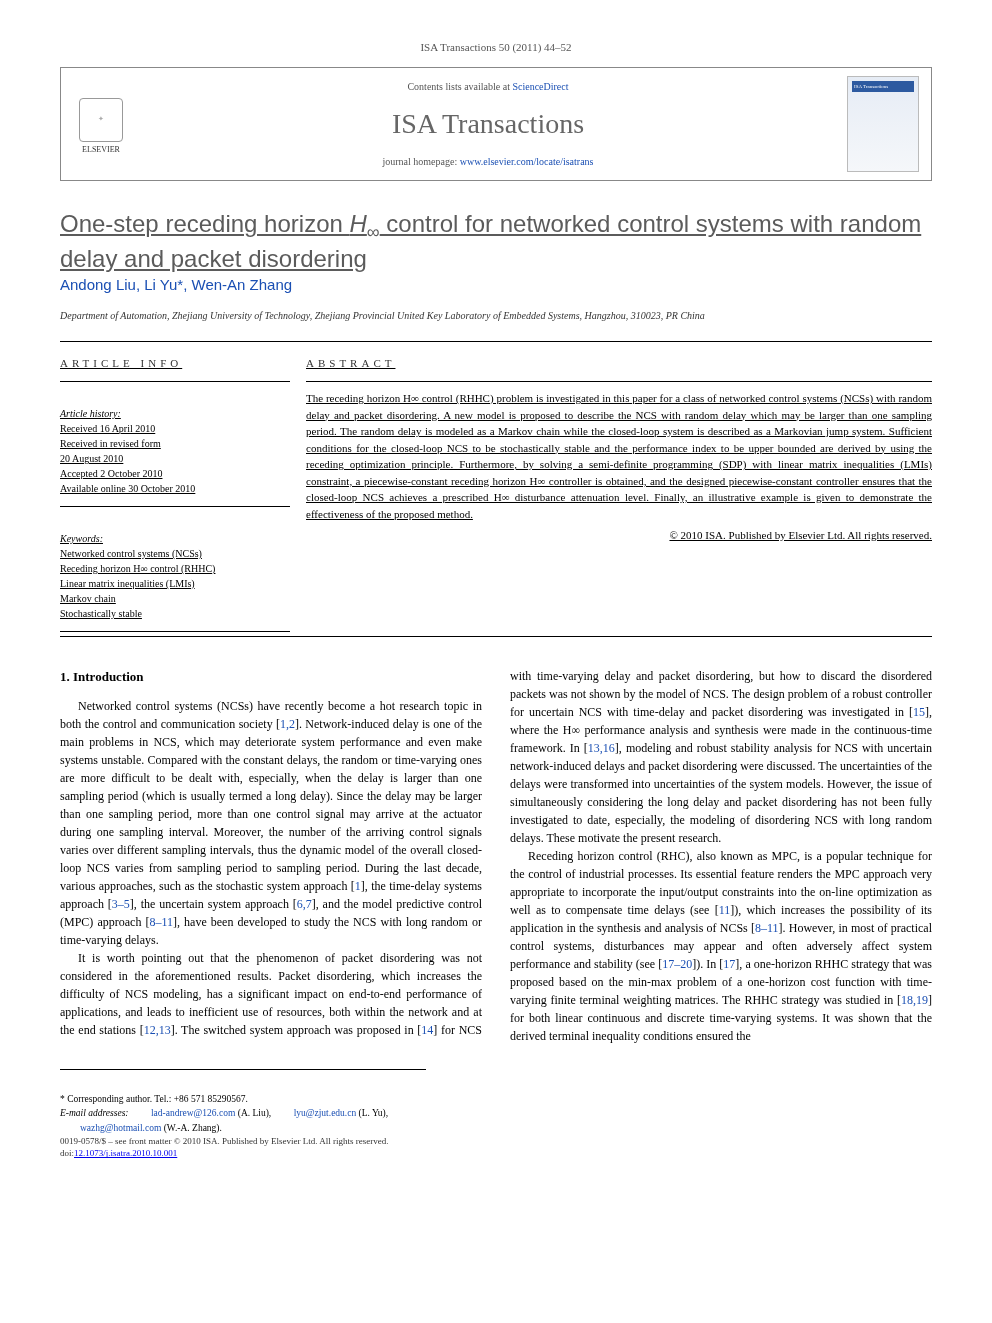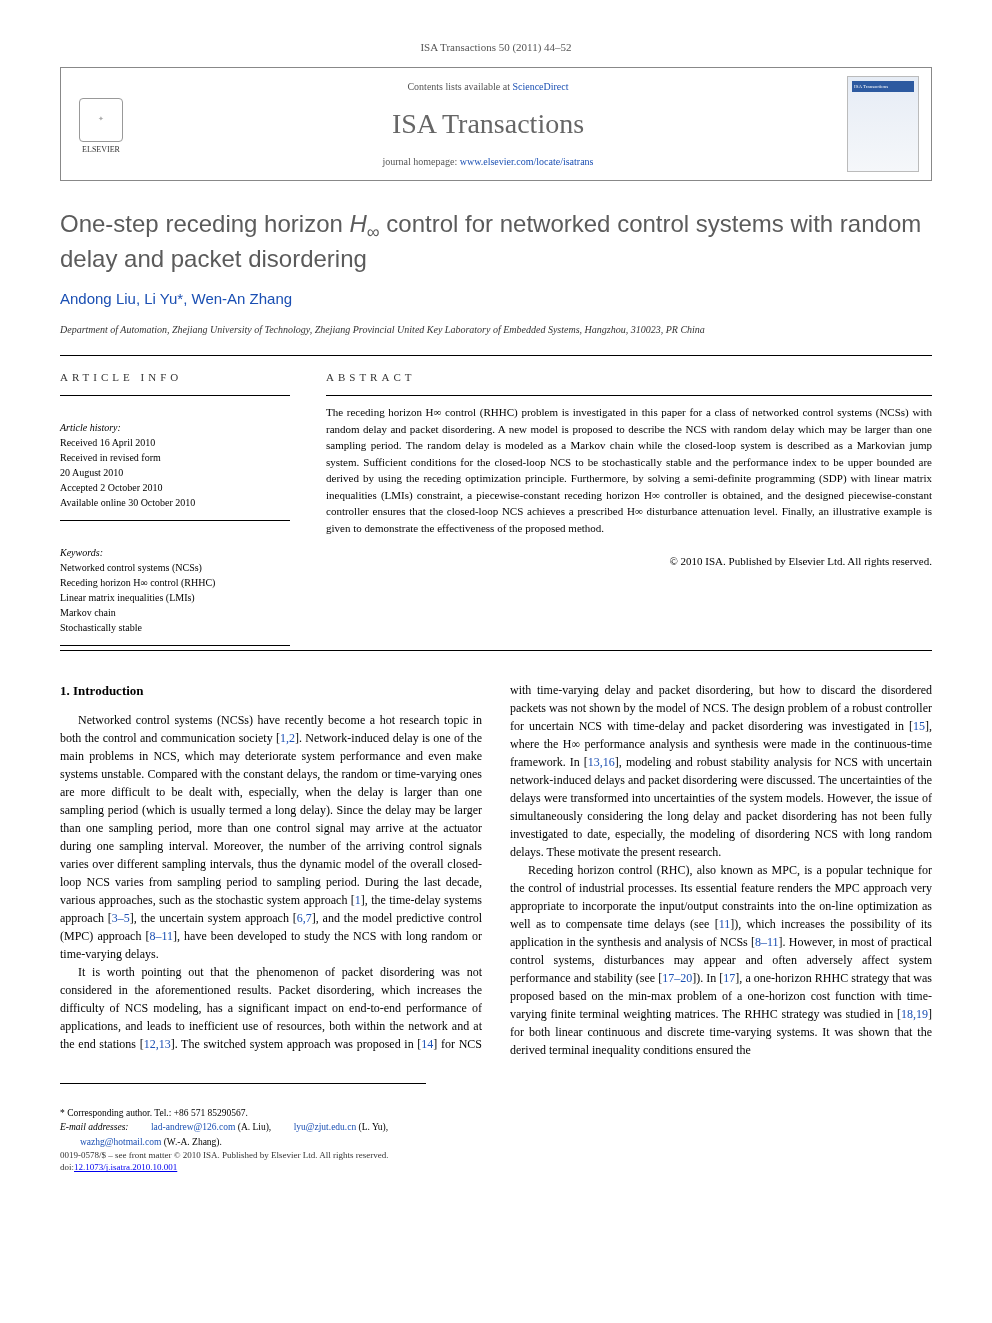--- a/index.html
+++ b/index.html
@@ -81,42 +81,43 @@
     padding: 4px;
     display: flex;
     flex-direction: column;
   }
   .cover-thumb .ct-top { background:#2d5aa0; color:#fff; font-size:5px; padding:2px; margin-bottom:4px; }
   .article-title {
     font-size: 24px;
     line-height: 1.25;
     color: #5b5b5b;
     font-weight: normal;
-    margin-bottom: 14px;
     font-family: 'Segoe UI', Arial, sans-serif;
+    text-decoration: underline;
   }
   .authors {
     font-size: 15px;
     color: #1a4fb3;
     margin-bottom: 14px;
     font-family: 'Segoe UI', Arial, sans-serif;
   }
   .authors a { color: #1a4fb3; text-decoration: none; }
   .affiliation {
     font-size: 10px;
     font-style: italic;
     color: #333;
     margin-bottom: 18px;
   }
   .hr { border: none; border-top: 1px solid #000; margin: 0; }
   .info-abstract {
     display: flex;
-    gap: 36px;
+    gap: 16px;
     margin-top: 4px;
     margin-bottom: 4px;
+    text-decoration: underline;
   }
   .info-col {
     width: 230px;
     flex-shrink: 0;
     font-size: 10px;
   }
   .info-heading, .abs-heading {
     font-size: 11px;
     letter-spacing: 4px;
     text-transform: uppercase;
@@ -133,21 +134,21 @@
   .abs-col { flex: 1; font-size: 11px; }
   .abs-text {
     border-top: 1px solid #000;
     padding-top: 8px;
     text-align: justify;
     line-height: 1.5;
   }
   .copyright-line {
     text-align: right;
     font-size: 11px;
-    margin-top: 18px;
+    margin-top: 6px;
   }
   .body-cols {
     column-count: 2;
     column-gap: 28px;
     margin-top: 30px;
     font-size: 12px;
     line-height: 1.5;
     text-align: justify;
   }
   .body-cols h2 {

